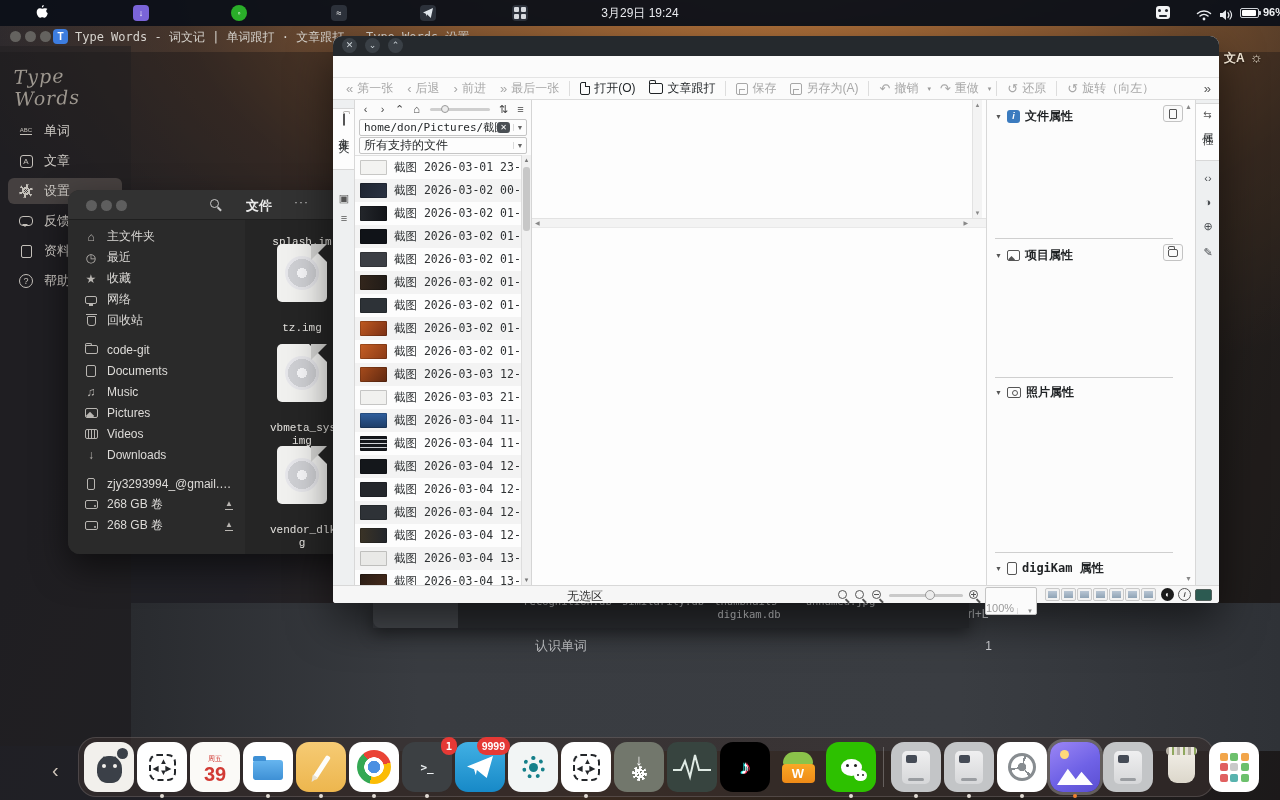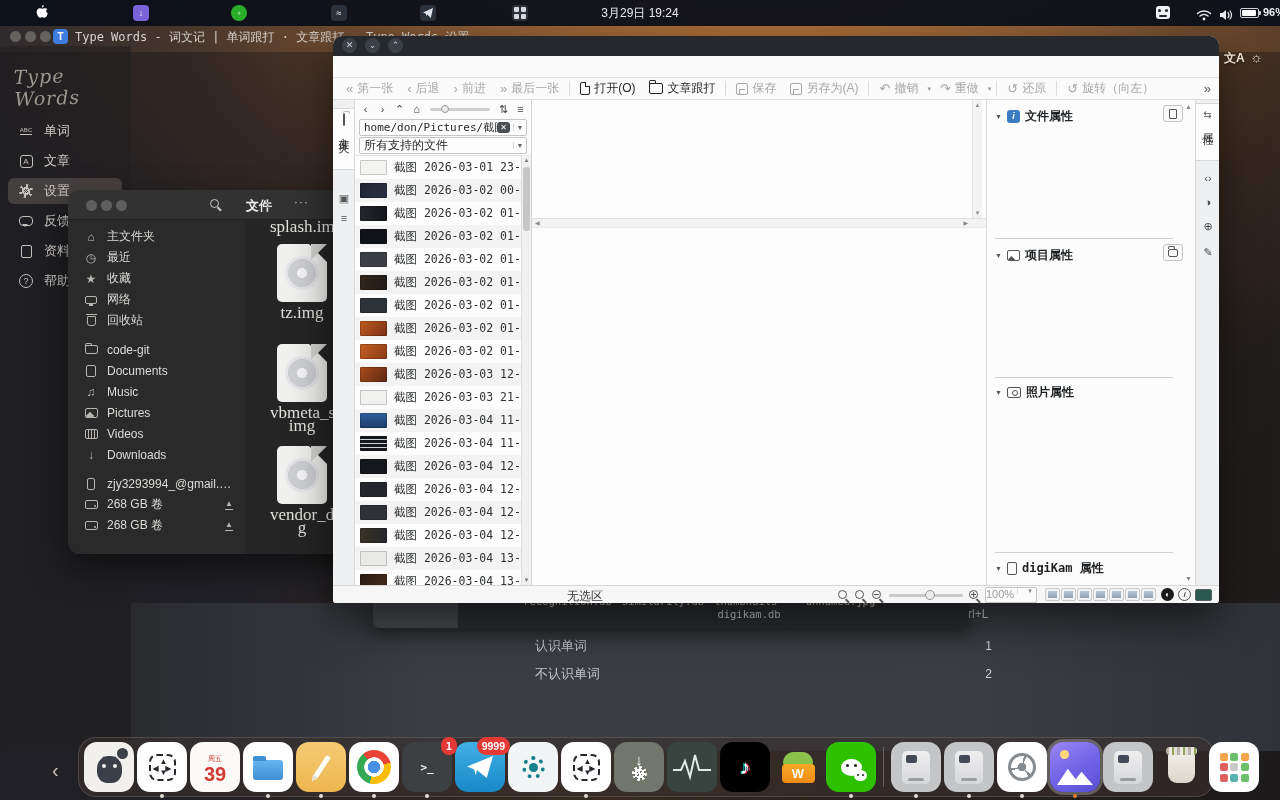--- a/index.html
+++ b/index.html
@@ -87,21 +87,21 @@
 .eject{margin-left:auto;color:#b9b6b2;font-size:8px;border-bottom:1.4px solid #b9b6b2;line-height:8px;padding-bottom:1px}
 .fm-content{position:absolute;left:177px;top:30px;right:0;bottom:0;background:#252525}
 .fm-nav{position:absolute;left:8px;top:-24px;color:#d8d8d8;font-size:14px}
 .fm-nav .dim{color:#7a7a7a}
 .fm-pill{position:absolute;left:112px;top:-25px;width:60px;height:20px;background:#3a3a3a;border-radius:5px;color:#d8d8d8;font-size:11px;display:flex;align-items:center;gap:4px;padding:0 6px}
 .discfile{position:absolute;width:64px;text-align:center}
 .discpage{width:50px;height:58px;margin:0 auto;background:#f1f1ef;border-radius:5px;position:relative;display:flex;align-items:center;justify-content:center}
 .discpage:before{content:"";position:absolute;top:0;right:0;border:9px solid transparent;border-top-color:#252525;border-right-color:#252525}
 .discpage:after{content:"";position:absolute;top:0;right:0;width:0;height:0;border-left:16px solid #d4d4d2;border-top:16px solid transparent;transform:rotate(90deg)}
 .disc{width:34px;height:34px;border-radius:50%;background:radial-gradient(circle,#f6f6f8 0 5px,#cfd0d4 5px 14px,#e6e6ea 14px 17px)}
-.fname{margin-top:4px;color:#e4e2de;font-family:Liberation Serif, serif;font-size:17px;line-height:13px;white-space:pre-line}
+.fname{margin-top:20px;color:#e4e2de;font-family:Liberation Mono, monospace;font-size:11px;line-height:13px;white-space:pre-line}
 
 
 .strip{position:absolute;left:373px;top:602px;width:596px;height:26px;z-index:12;display:flex;box-shadow:0 6px 16px rgba(0,0,0,.4)}
 .strip-l{width:85px;background:#46494e;border-radius:0 0 0 8px}
 .strip-r{flex:1;background:#2b2d31;position:relative;overflow:hidden}
 .sfile{position:absolute;top:-7px;color:#c9cbce;font-family:"DejaVu Sans Mono",monospace;font-size:10.5px;text-align:center;line-height:13px}
 
 
 .sf{position:absolute;left:333px;top:36px;width:886px;height:567px;background:#fbfbfb;border-radius:9px 9px 3px 3px;box-shadow:0 18px 44px rgba(0,0,0,.55);z-index:20;font-size:12px;color:#232628}
 .sf-title{position:absolute;left:0;top:0;right:0;height:20px;background:#25292d;border-radius:9px 9px 0 0}
@@ -168,21 +168,21 @@
 .rscroll-dn{position:absolute;right:3px;bottom:3px;font-size:7px;color:#888}
 .rstrip{position:absolute;right:0;top:0;width:24px;bottom:0;background:#eef0f1;border-left:1px solid #d8d8d8}
 .rstrip .ric{position:absolute;left:0;width:24px;text-align:center;color:#4a4e52;font-size:11px}
 .sf-status{position:absolute;left:0;bottom:0;right:0;height:18px;background:#f6f6f6;border-top:1px solid #d8d8d8;border-radius:0 0 3px 3px}
 .st-sel{position:absolute;left:234px;top:2px;font-size:12px;color:#333}
 .mag{position:absolute;top:4px;width:9px;height:9px;border:1.4px solid #555;border-radius:50%}
 .mag:after{content:"";position:absolute;right:-4px;bottom:-3px;width:5px;height:1.5px;background:#555;transform:rotate(45deg)}
 .mag i{position:absolute;left:1px;right:1px;top:3px;height:1.3px;background:#555}
 .zslider{position:absolute;top:8px;height:3px;background:#c9c9c9;border-radius:2px}
 .zslider i{position:absolute;top:-4px;width:10px;height:10px;border-radius:50%;background:#ececec;border:1px solid #999}
-.zcombo{position:absolute;top:1px;width:52px;height:16px;border:1px solid #c4c4c4;border-radius:2px;background:#fbfbfb;color:#9a9a9a;font-size:11px;display:flex;align-items:flex-start}
+.zcombo{position:absolute;top:1px;width:52px;height:28px;border:1px solid #c4c4c4;border-radius:2px;background:#fbfbfb;color:#9a9a9a;font-size:11px;display:flex;align-items:flex-end}
 .zcombo span{flex:1;text-align:right;padding-right:3px}
 .zcombo .dar{font-size:6px;color:#888;padding:0 3px;border-left:1px solid #ddd}
 .stb{position:absolute;top:2px;width:15px;height:13px;border:1px solid #c9c9c9;border-radius:2px;background:#f2f2f2}
 .stb:after{content:"";position:absolute;inset:2px;background:linear-gradient(#b9c6d4,#8fa3b5)}
 .stdark{position:absolute;top:2px;width:13px;height:13px;border-radius:50%;background:#1a1a1a;color:#fff;font-size:8px;text-align:center;line-height:13px}
 .stinfo{position:absolute;top:2px;width:13px;height:13px;border-radius:50%;border:1.2px solid #555;color:#555;font-size:8px;text-align:center;line-height:11px;font-style:italic;font-weight:bold}
 .stscreen{position:absolute;top:3px;width:17px;height:12px;border:1px solid #51605c;border-radius:2px;background:#2c5a51}
 
 
 .dock{position:absolute;left:78px;bottom:3px;width:1136px;height:60px;background:rgba(56,47,45,.62);border:1px solid rgba(255,255,255,.14);border-radius:18px;z-index:60;display:flex;align-items:center;gap:3px;padding:0 5px}
@@ -303,24 +303,20 @@
           <span>帮助</span>
         </div>
     </div>
     <div class="tw-settings-bg"></div>
     <div class="set-rows">
 
         <div class="set-row">
           <span>认识单词</span>
           <span class="v">1</span>
         </div>
-        <div class="set-row">
-          <span>不认识单词</span>
-          <span class="v">2</span>
-        </div>
       </div>
     <span class="clipshort">rl+L</span>
   </div>
 
   <div class="fm">
     <div class="fm-head">
       <span class="tdots"><span style="left:18px"></span><span style="left:33px"></span><span style="left:48px"></span></span>
       <span class="fm-search"></span>
       <span class="fm-title">文件</span>
       <span class="fm-menu">···</span>

